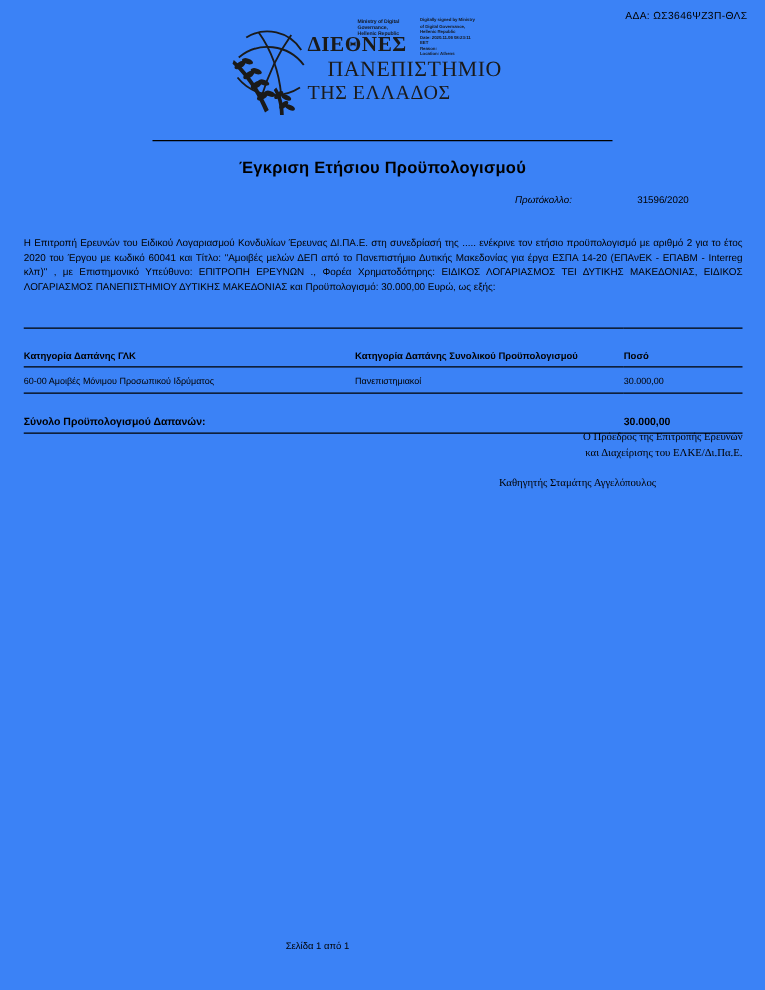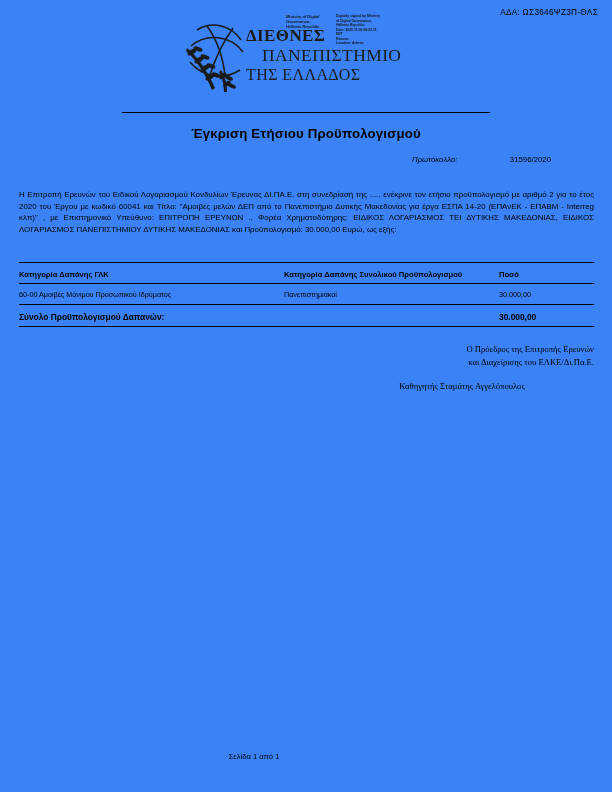--- a/index.html
+++ b/index.html
@@ -165,37 +165,37 @@
     padding: 0;
     vertical-align: middle;
     text-align: left;
   }
   .thead-row th {
     font-size: 7.6px;
     font-weight: bold;
     height: 18px;
     border-top: 1.4px solid #000;
     border-bottom: 1.1px solid #000;
-    padding-top: 2px;
+    padding-top: 12px;
   }
   .col-a { width: 265px; }
   .col-b { width: 215px; }
   .col-c { width: 95px; text-align: right; }
   .data-row td {
     font-size: 7.2px;
     height: 19px;
     border-bottom: 0.9px solid #000;
     padding-top: 1px;
   }
   .total-row td {
     font-size: 8.4px;
     font-weight: bold;
     height: 19px;
     border-bottom: 1.6px solid #000;
-    padding-top: 2px;
+    padding-top: 12px;
   }
 
   
   .signature-block {
     position: absolute;
     left: 330px;
     top: 343px;
     width: 264px;
     text-align: right;
     font-family: "Liberation Serif", serif;

